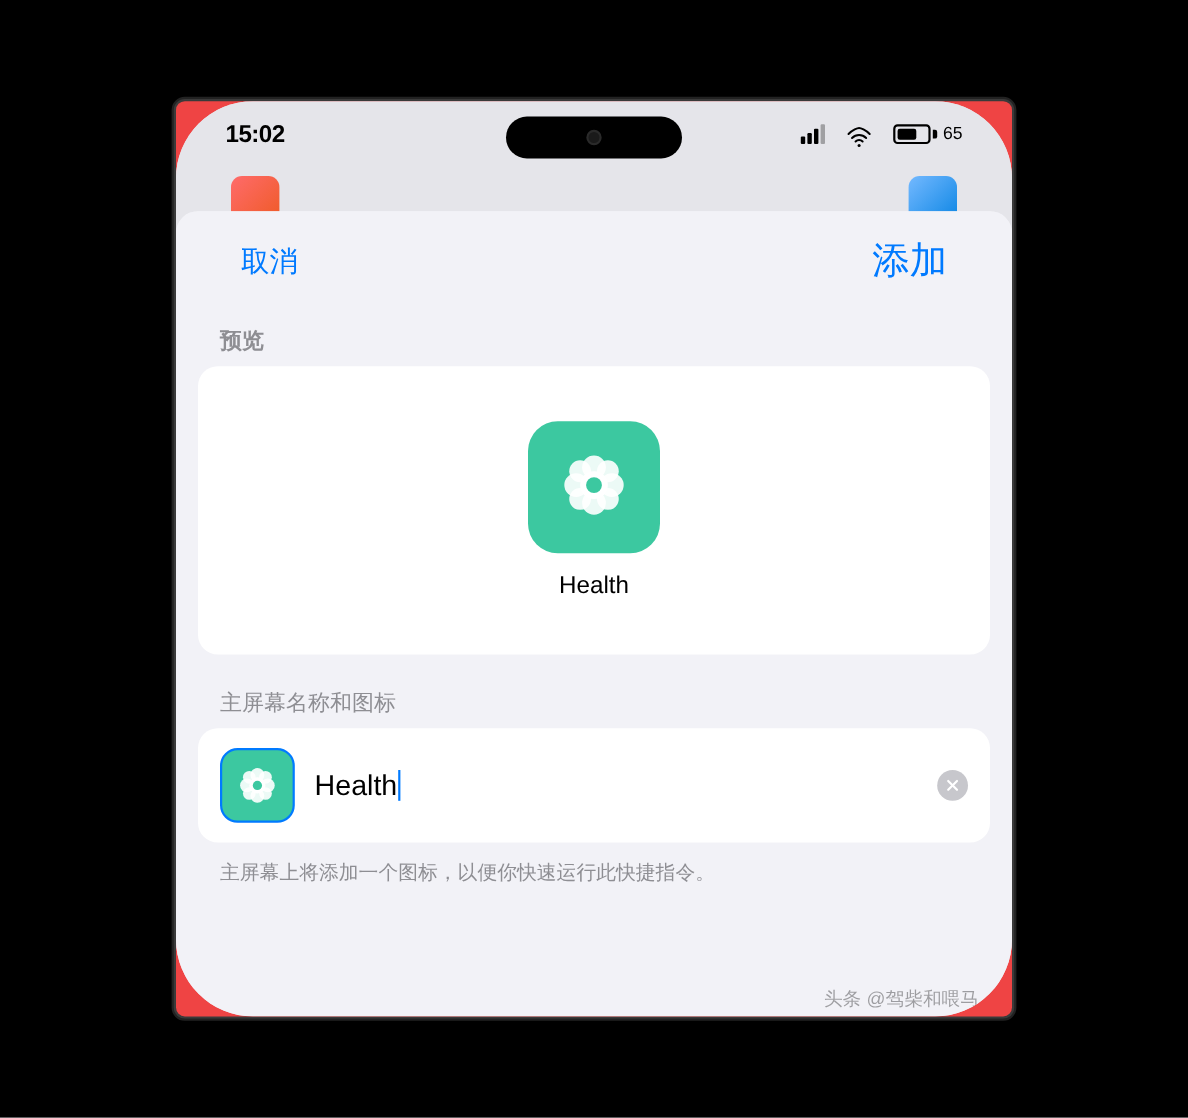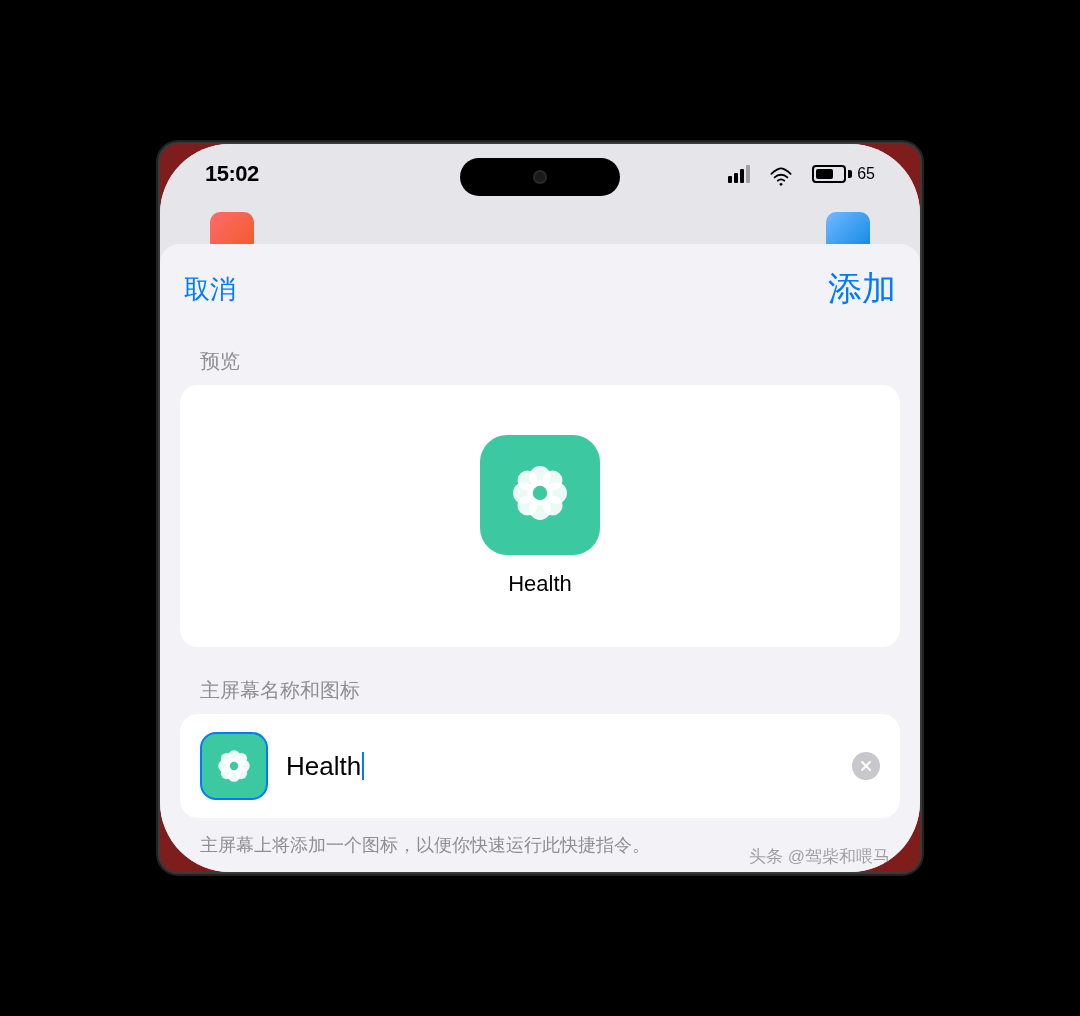--- a/index.html
+++ b/index.html
@@ -10,23 +10,23 @@
       background: #000;
       display: flex;
       align-items: center;
       justify-content: center;
       font-family: -apple-system, 'SF Pro Display', 'PingFang SC', sans-serif;
       overflow: hidden;
     }
 
     .phone-outer {
       width: 760px;
-      height: 728px;
-      background: #7f1d1d;
-      border-radius: 18px;
+      height: 832px;
+      background: #ef4444;
+      border-radius: 8px;
       position: relative;
       box-shadow:
         0 0 0 2px #3a3a3a,
         0 0 0 4px #222,
         0 30px 80px rgba(0,0,0,0.8);
       overflow: hidden;
     }
 
     .phone-screen {
       width: 100%;
@@ -185,21 +185,21 @@
       border-radius: 20px 20px 0 0;
       padding: 0;
       overflow: hidden;
     }
 
     
     .sheet-header {
       display: flex;
       align-items: center;
       justify-content: space-between;
-      padding: 22px 24px 18px;
+      padding: 22px 59px 18px;
       background: #f2f2f7;
     }
 
     .cancel-btn {
       font-size: 26px;
       color: #007AFF;
       font-weight: 400;
       cursor: pointer;
     }
 
@@ -208,21 +208,21 @@
       color: #007AFF;
       font-weight: 400;
       cursor: pointer;
     }
 
     
     .section-label {
       font-size: 20px;
       color: #8e8e93;
       padding: 18px 40px 10px;
-      font-weight: 400;
+      font-weight: 700;
     }
 
     .preview-card {
       margin: 0 20px 20px;
       background: #fff;
       border-radius: 18px;
       padding: 50px 20px;
       display: flex;
       flex-direction: column;
       align-items: center;

